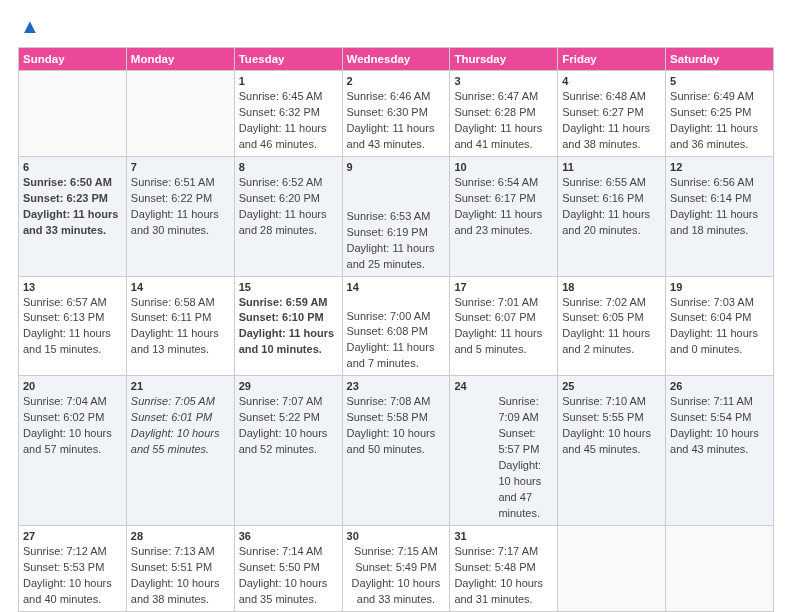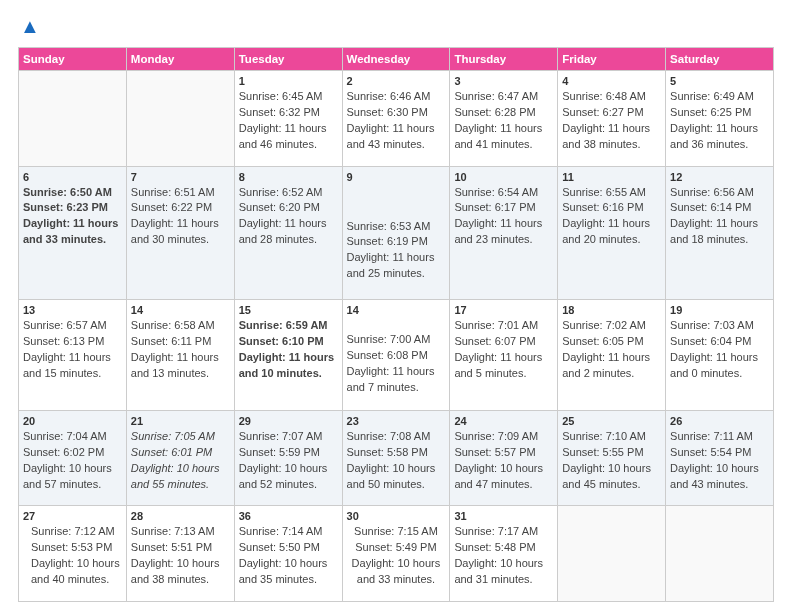--- a/index.html
+++ b/index.html
@@ -280,34 +280,34 @@
           <td>
             <span class="day-num">21</span>
             <div class="day-detail" style="white-space: pre-line; font-style: italic;">Sunrise: 7:05 AM
 Sunset: 6:01 PM
 Daylight: 10 hours
 and 55 minutes.</div>
           </td>
           <td>
             <span class="day-num">29</span>
             <div class="day-detail" style="white-space: pre-line;">Sunrise: 7:07 AM
-Sunset: 5:59 PM
+Sunset: 5:22 PM
 Daylight: 10 hours
 and 52 minutes.</div>
           </td>
           <td>
             <span class="day-num">23</span>
             <div class="day-detail" style="white-space: pre-line;">Sunrise: 7:08 AM
 Sunset: 5:58 PM
 Daylight: 10 hours
 and 50 minutes.</div>
           </td>
           <td>
             <span class="day-num">24</span>
-            <div class="day-detail" style="white-space: pre-line;">Sunrise: 7:09 AM
+            <div class="day-detail" style="white-space: pre-line; margin-left: 44px;">Sunrise: 7:09 AM
 Sunset: 5:57 PM
 Daylight: 10 hours
 and 47 minutes.</div>
           </td>
           <td>
             <span class="day-num">25</span>
             <div class="day-detail" style="white-space: pre-line;">Sunrise: 7:10 AM
 Sunset: 5:55 PM
 Daylight: 10 hours
 and 45 minutes.</div>
@@ -316,21 +316,21 @@
             <span class="day-num">26</span>
             <div class="day-detail" style="white-space: pre-line;">Sunrise: 7:11 AM
 Sunset: 5:54 PM
 Daylight: 10 hours
 and 43 minutes.</div>
           </td>
         </tr>
         <tr>
           <td>
             <span class="day-num">27</span>
-            <div class="day-detail" style="white-space: pre-line; margin-left: 8px;">Sunrise: 7:12 AM
+            <div class="day-detail" style="white-space: pre-line;">Sunrise: 7:12 AM
 Sunset: 5:53 PM
 Daylight: 10 hours
 and 40 minutes.</div>
           </td>
           <td>
             <span class="day-num">28</span>
             <div class="day-detail" style="white-space: pre-line;">Sunrise: 7:13 AM
 Sunset: 5:51 PM
 Daylight: 10 hours
 and 38 minutes.</div>

